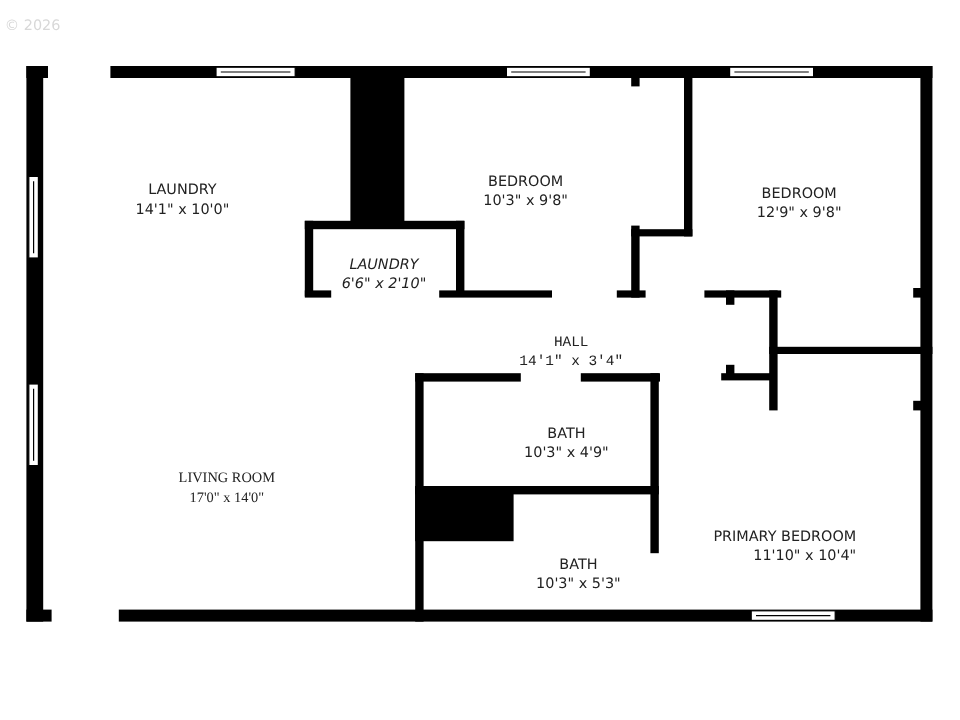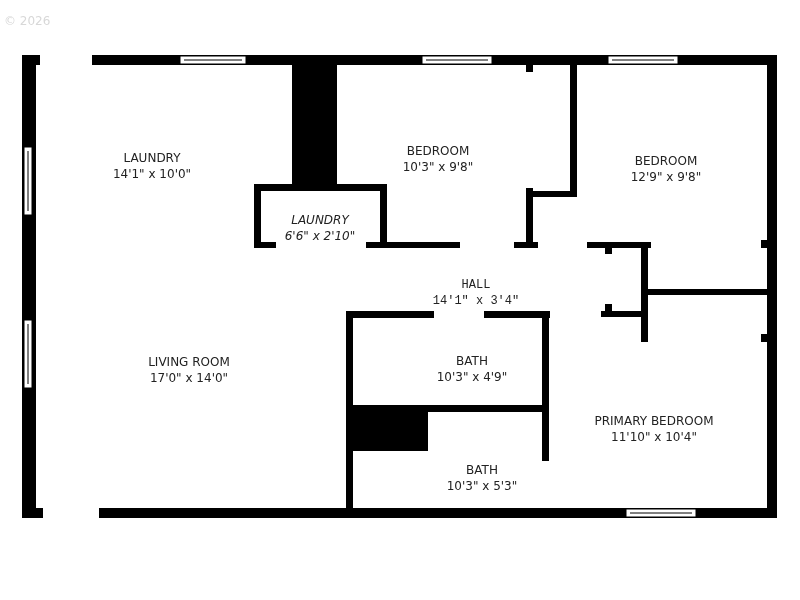--- a/index.html
+++ b/index.html
@@ -89,28 +89,28 @@
   <span class="dm">12'9" x 9'8"</span>
 </div>
 <div class="label" style="left:320px; top:212px;font-style:italic;">
   <span class="nm">LAUNDRY</span>
   <span class="dm">6'6" x 2'10"</span>
 </div>
 <div class="label" style="left:476px; top:277px;font-family:Liberation Mono, monospace;">
   <span class="nm">HALL</span>
   <span class="dm">14'1" x 3'4"</span>
 </div>
-<div class="label" style="left:189px; top:354px;">
+<div class="label" style="left:189px; top:390px;font-family:Liberation Serif, serif;">
   <span class="nm">LIVING ROOM</span>
   <span class="dm">17'0" x 14'0"</span>
 </div>
 <div class="label" style="left:472px; top:353px;">
   <span class="nm">BATH</span>
   <span class="dm">10'3" x 4'9"</span>
 </div>
 <div class="label" style="left:482px; top:462px;">
   <span class="nm">BATH</span>
   <span class="dm">10'3" x 5'3"</span>
 </div>
-<div class="label" style="left:654px; top:413px;">
+<div class="label" style="left:654px; top:439px;text-align:right;">
   <span class="nm">PRIMARY BEDROOM</span>
   <span class="dm">11'10" x 10'4"</span>
 </div>
 
 </body></html>

